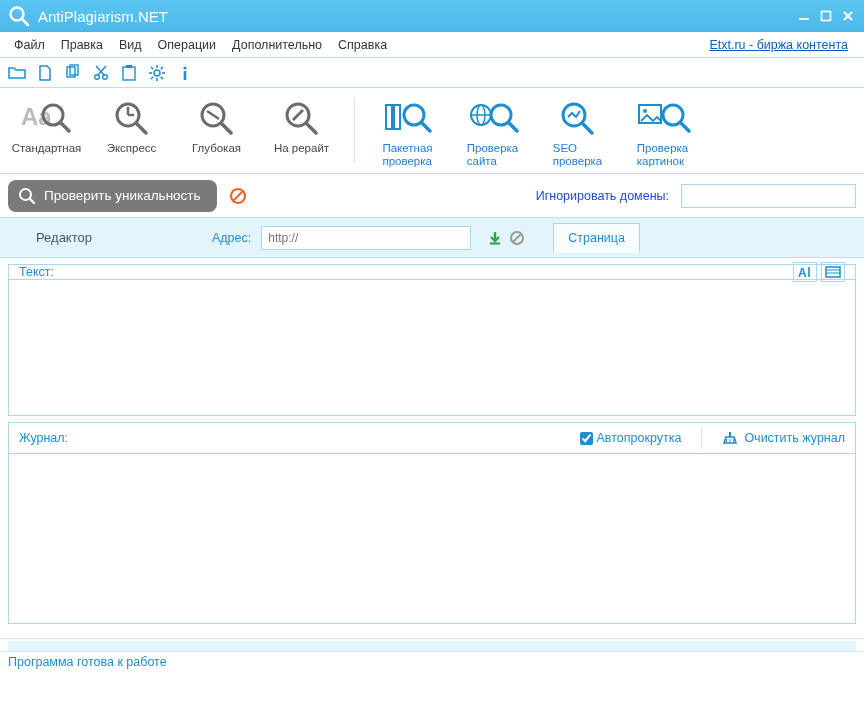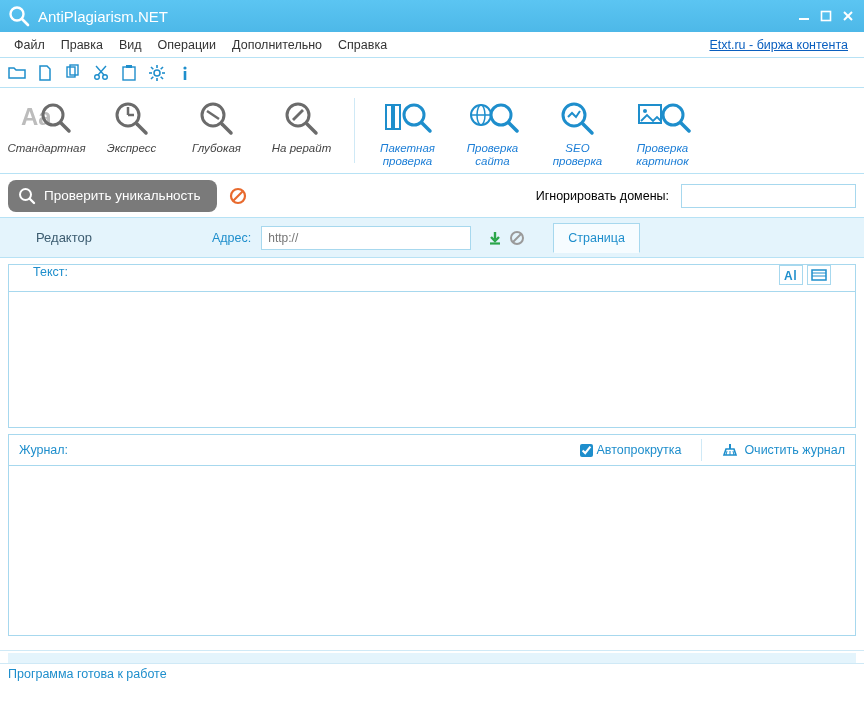--- a/index.html
+++ b/index.html
@@ -21,45 +21,45 @@
   
   .icon-toolbar { height: 30px; background:#fff; border-bottom: 1px solid #b7e2f5; display:flex; align-items:center; padding: 0 8px; gap: 10px; }
   .icon-toolbar .tb-icon { width:18px; height:18px; cursor:pointer; }
   .icon-toolbar svg { display:block; }
 
   
   .ribbon { height: 86px; background:#fff; border-bottom: 1px solid #b7e2f5; display:flex; padding: 6px 4px 0; }
   .ribbon .mode-group { display:flex; }
   .ribbon .mode-btn { width: 85px; display:flex; flex-direction:column; align-items:center; cursor:pointer; padding: 2px 0; }
   .ribbon .mode-btn .mode-icon { height: 46px; display:flex; align-items:center; justify-content:flex-end; }
-  .ribbon .mode-btn .mode-label { font-size: 11.5px; color:#444; text-align:center; line-height:1.15;font-style:italic; }
+  .ribbon .mode-btn .mode-label { font-size: 11.5px; color:#444; line-height:1.15; }
   .ribbon .sep { width:1px; background:#cfe9f6; margin: 4px 10px 10px; }
   .ribbon .mode-btn.colored .mode-label { color:#1c7ed6; }
 
   
   .actionbar { height: 44px; background:#fff; border-bottom: 1px solid #b7e2f5; display:flex; align-items:center; padding: 0 8px; gap: 12px; }
   .check-btn { height: 32px; background:#7a7a7a; color:#fff; border:none; border-radius:8px; padding: 0 16px 0 10px; display:flex; align-items:center; gap:8px; font-size:13.5px; cursor:pointer; }
   .check-btn svg { display:block; }
   .cancel-icon { width:18px; height:18px; cursor:pointer; }
   .actionbar .spacer { flex:1; }
-  .ignore-label { color:#000000; font-size:12.5px; }
+  .ignore-label { color:#1d4ed8; font-size:12.5px; }
   .ignore-input { height:24px; width:175px; border:1px solid #a7d8ee; padding:0 4px; font-size:12px; }
 
   
   .editor-header { height: 40px; background:#e4f4fc; border-bottom:1px solid #b7e2f5; display:flex; align-items:center; padding: 0 12px; gap:10px; }
   .editor-header .ed-label { color:#3c5c70; font-size:13px;margin-left:24px; }
   .editor-header .addr-label { color:#1e8ecc; font-size:12.5px; margin-left: 110px; }
   .addr-input { height:24px; flex:0 0 210px; border:1px solid #a7d8ee; padding:0 6px; font-size:12px; color:#888; background:#fff; }
   .addr-icons { display:flex; gap:6px; margin-left:6px; }
   .addr-icons svg { display:block; cursor:pointer; }
   .page-tab { margin-left:18px; height:30px; border:1px solid #a7d8ee; background:#f6fcff; padding:0 14px; display:flex; align-items:center; color:#1e8ecc; font-size:12.5px; cursor:pointer; border-bottom-color:#f6fcff; margin-bottom:-1px;}
 
   
   .panel { margin: 6px 8px 0; }
-  .panel-bar { height: 28px; border:1px solid #a7d8ee; background:#fff; display:flex; align-items:flex-start; padding:0 24px; }
+  .panel-bar { height: 16px; border:1px solid #a7d8ee; background:#fff; display:flex; align-items:center; padding:0 10px; }
   .panel-bar .plabel { color:#1e8ecc; font-size:12.5px; }
   .panel-bar .right-icons { margin-left:auto; display:flex; gap:4px; }
   .sq-btn { width:24px; height:20px; border:1px solid #a7d8ee; display:flex; align-items:center; justify-content:center; cursor:pointer; }
   .text-area { height: 136px; border:1px solid #a7d8ee; border-top:none; background:#fff; }
 
   
   .journal-bar { height: 32px; border:1px solid #a7d8ee; background:#fff; display:flex; align-items:center; padding:0 10px; gap:10px; }
   .journal-bar .jlabel { color:#1e8ecc; font-size:12.5px; }
   .journal-bar .jspacer { flex:1; }
   .autoscroll { display:flex; align-items:center; gap:4px; color:#1e8ecc; font-size:12.5px; cursor:pointer;}

